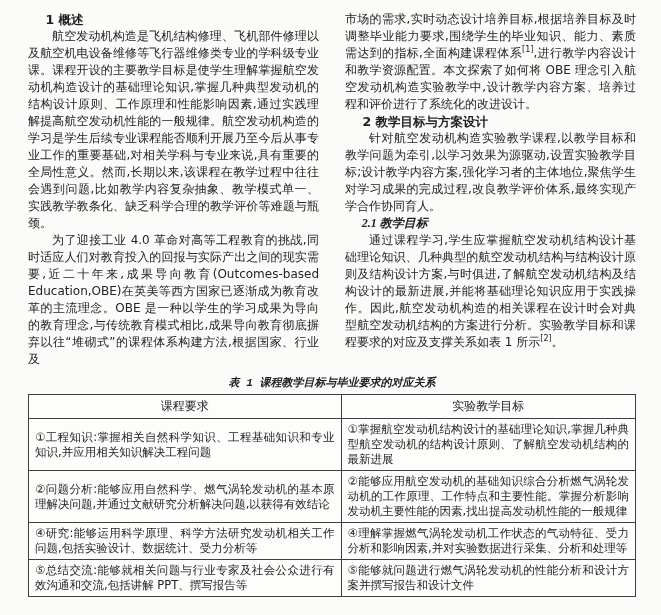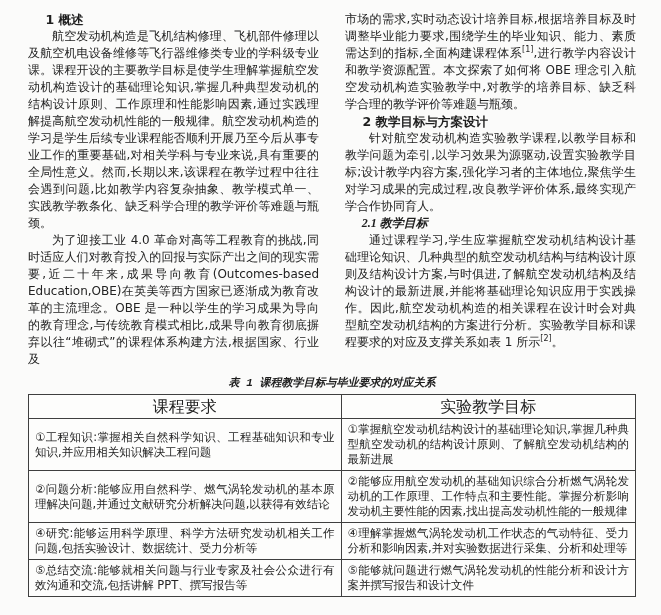--- a/index.html
+++ b/index.html
@@ -37,42 +37,42 @@
     background:#fdfdfc;
   }
   table.req th, table.req td{
     border:1px solid #3f3f3f;
     font-size:11.5px;line-height:15px;
     padding:3px 6px;
     color:#232323;
     vertical-align:middle;
   }
   table.req th{
-    text-align:center;font-weight:normal;font-size:16px;
+    text-align:center;font-weight:normal;font-size:12px;
     padding:4px 6px;
   }
   table.req td{text-align:justify;}
   .col-req{width:51.5%;}
   .col-goal{width:48.5%;}
 </style>
 </head>
 <body>
 
 <div class="page">
 
   <div class="columns">
 
     <div class="col">
       <h3 class="sec-heading">1 概述</h3>
       <p class="para">航空发动机构造是飞机结构修理、飞机部件修理以及航空机电设备维修等飞行器维修类专业的学科级专业课。课程开设的主要教学目标是使学生理解掌握航空发动机构造设计的基础理论知识,掌握几种典型发动机的结构设计原则、工作原理和性能影响因素,通过实践理解提高航空发动机性能的一般规律。航空发动机构造的学习是学生后续专业课程能否顺利开展乃至今后从事专业工作的重要基础,对相关学科与专业来说,具有重要的全局性意义。然而,长期以来,该课程在教学过程中往往会遇到问题,比如教学内容复杂抽象、教学模式单一、实践教学教条化、缺乏科学合理的教学评价等难题与瓶颈。</p>
       <p class="para">为了迎接工业 4.0 革命对高等工程教育的挑战,同时适应人们对教育投入的回报与实际产出之间的现实需要,近二十年来,成果导向教育(Outcomes-based Education,OBE)在英美等西方国家已逐渐成为教育改革的主流理念。OBE 是一种以学生的学习成果为导向的教育理念,与传统教育模式相比,成果导向教育彻底摒弃以往“堆砌式”的课程体系构建方法,根据国家、行业及</p>
     </div>
 
     <div class="col">
-      <p class="para cont"><span>市场的需求,实时动态设计培养目标,根据培养目标及时调整毕业能力要求,围绕学生的毕业知识、能力、素质需达到的指标,全面构建课程体系</span><sup class="ref">[1]</sup><span>,进行教学内容设计和教学资源配置。本文探索了如何将 OBE 理念引入航空发动机构造实验教学中,对教学的培养目标、缺乏科学合理的教学评价等难题与瓶颈。</span></p>
+      <p class="para cont"><span>市场的需求,实时动态设计培养目标,根据培养目标及时调整毕业能力要求,围绕学生的毕业知识、能力、素质需达到的指标,全面构建课程体系</span><sup class="ref">[1]</sup><span>,进行教学内容设计和教学资源配置。本文探索了如何将 OBE 理念引入航空发动机构造实验教学中,设计教学内容方案、培养过程和评价进行了系统化的改进设计。</span></p>
       <h3 class="sec-heading">2 教学目标与方案设计</h3>
       <p class="para">针对航空发动机构造实验教学课程,以教学目标和教学问题为牵引,以学习效果为源驱动,设置实验教学目标;设计教学内容方案,强化学习者的主体地位,聚焦学生对学习成果的完成过程,改良教学评价体系,最终实现产学合作协同育人。</p>
       <h4 class="sub-heading">2.1 教学目标</h4>
       <p class="para"><span>通过课程学习,学生应掌握航空发动机结构设计基础理论知识、几种典型的航空发动机结构与结构设计原则及结构设计方案,与时俱进,了解航空发动机结构及结构设计的最新进展,并能将基础理论知识应用于实践操作。因此,航空发动机构造的相关课程在设计时会对典型航空发动机结构的方案进行分析。实验教学目标和课程要求的对应及支撑关系如表 1 所示</span><sup class="ref">[2]</sup><span>。</span></p>
     </div>
 
   </div>
 
   <div class="tbl-caption">表 1  课程教学目标与毕业要求的对应关系</div>
 

